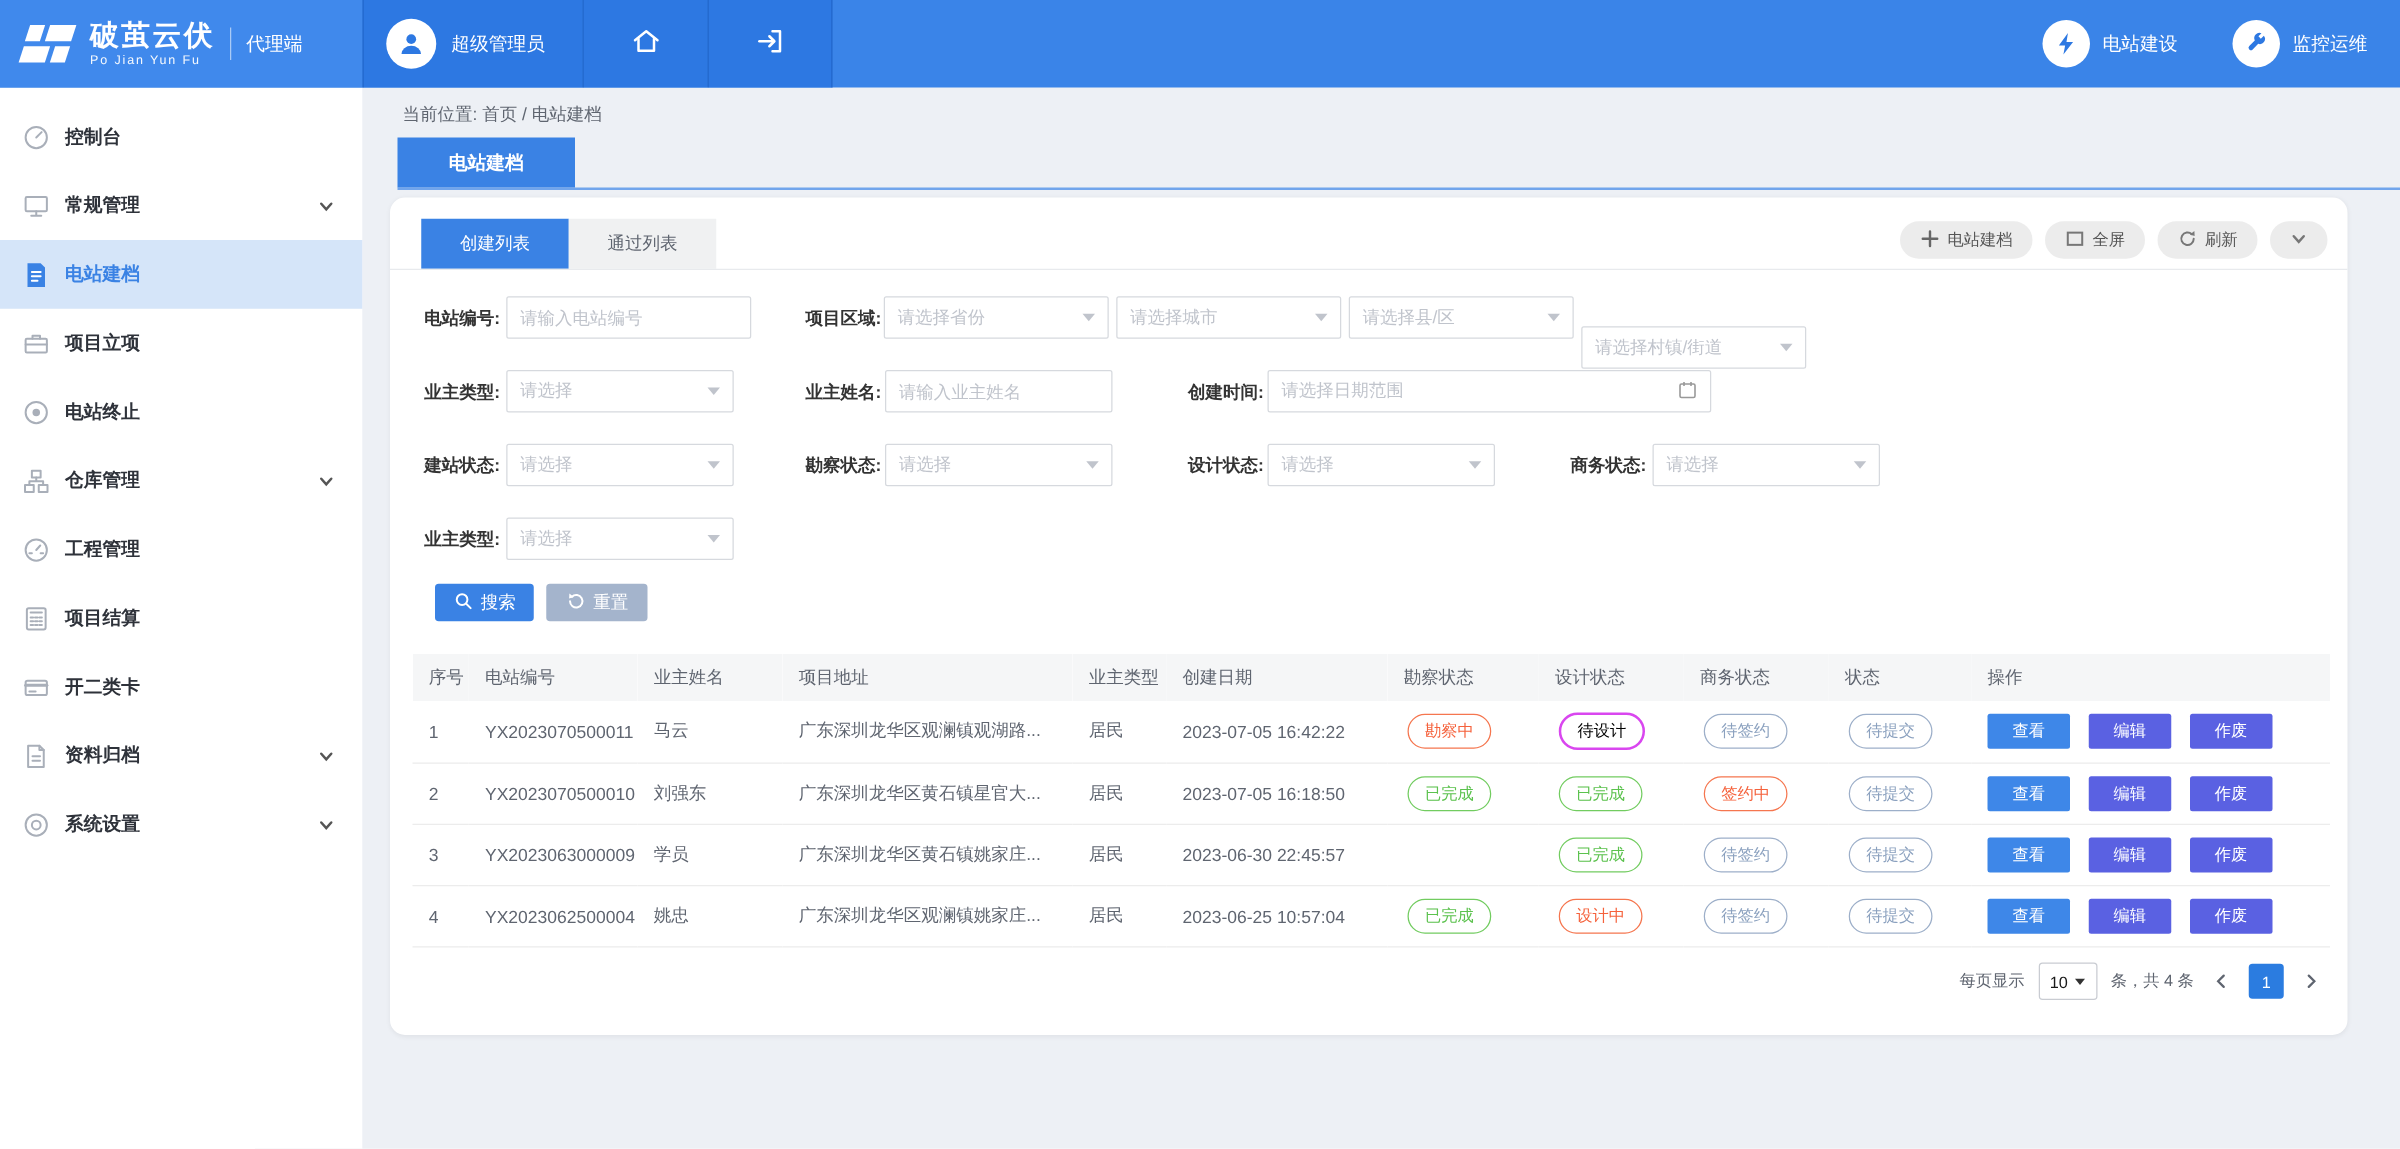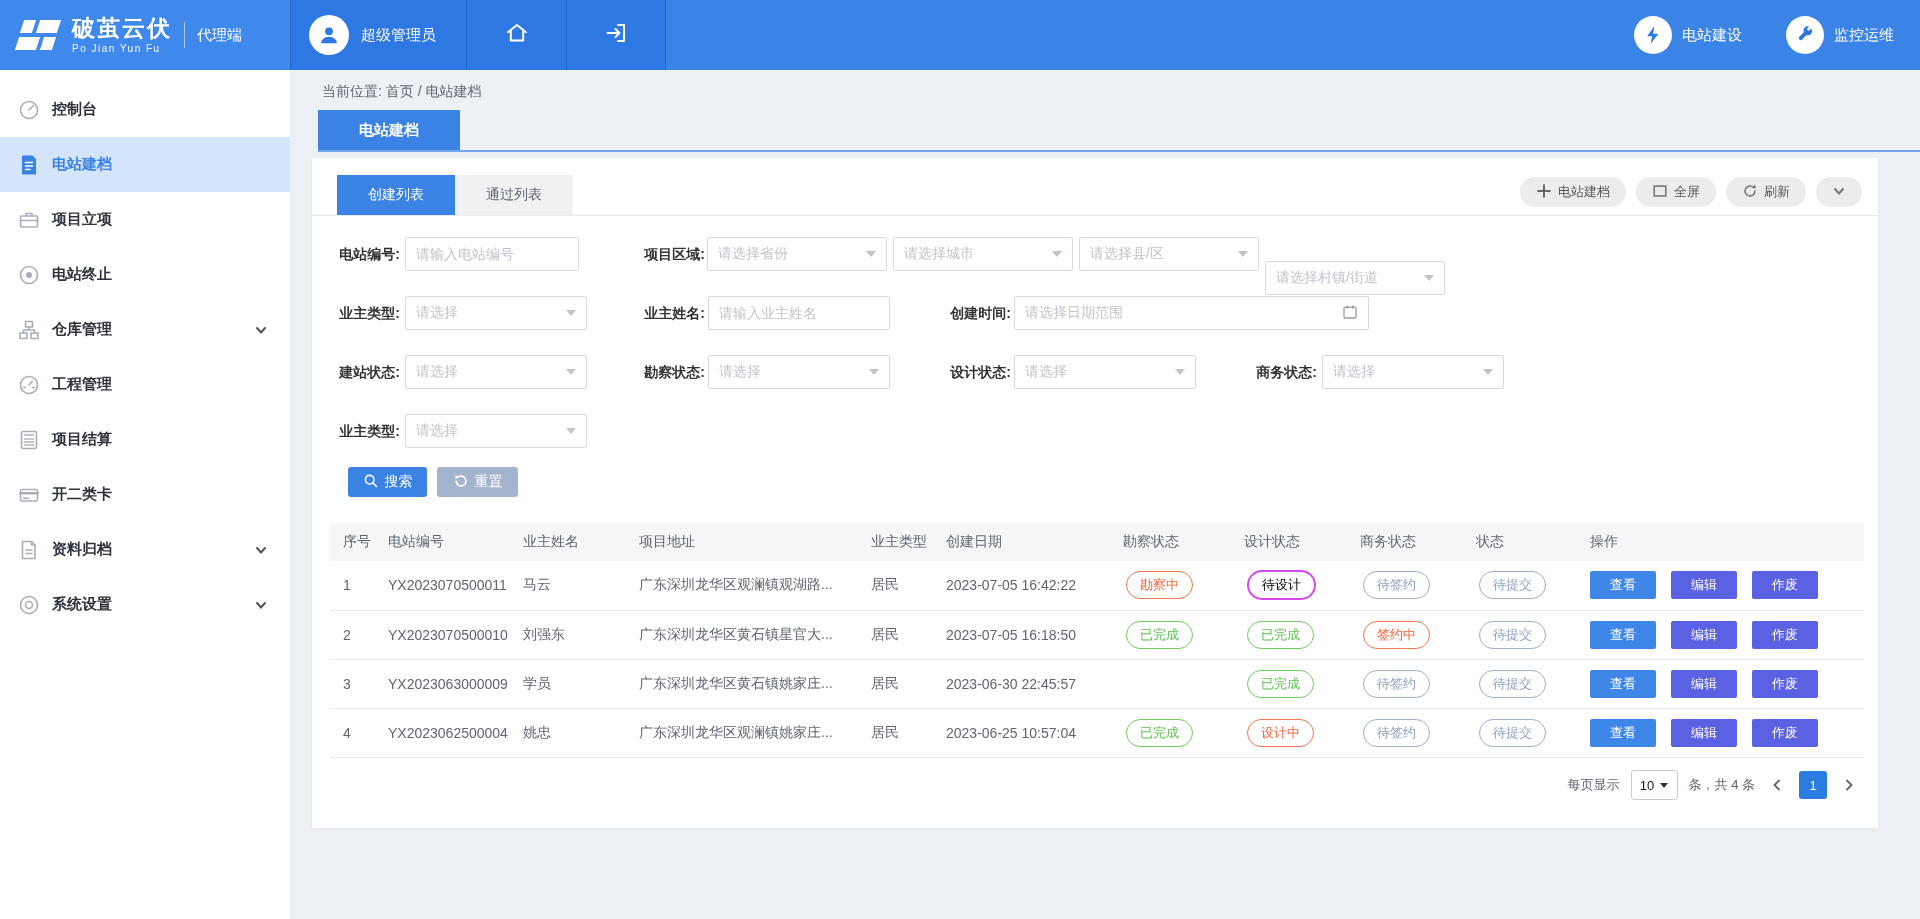--- a/index.html
+++ b/index.html
@@ -34,21 +34,21 @@
   .slabel{margin-left:52px;font-size:15px;font-weight:bold;color:#2e323a;}
   .side-chev{position:absolute;right:22px;width:14px;height:14px;}
   .side-item.active{background:#d5e5f9;}
   .side-item.active .slabel{color:#3a82e4;}
   .s-stroke{stroke:#a9afb9;fill:none;stroke-width:1.6;stroke-linecap:round;stroke-linejoin:round;}
   
   .content{position:absolute;left:290px;top:70px;right:0;bottom:0;background:#edf0f5;}
   .breadcrumb{position:absolute;left:32px;top:13px;font-size:14px;color:#5f6570;}
   .tab-strip{position:absolute;left:28px;right:0;top:40px;height:40px;border-bottom:2px solid #71a5ec;}
   .page-tab{width:142px;height:40px;background:#3a82e4;color:#fff;font-size:15px;font-weight:bold;display:flex;align-items:center;justify-content:center;cursor:pointer;}
-  .card{position:absolute;left:22px;right:42px;top:88px;height:670px;background:#fff;border-radius:0;box-shadow:0 1px 4px rgba(0,0,0,.06);}
+  .card{position:absolute;left:22px;right:42px;top:88px;height:670px;background:#fff;border-radius:12px;box-shadow:0 1px 4px rgba(0,0,0,.06);}
   .card-tabs{position:absolute;left:25px;top:17px;display:flex;}
   .ctab{width:118px;height:40px;display:flex;align-items:center;justify-content:center;font-size:14px;cursor:pointer;}
   .ctab.active{background:#3a82e4;color:#fff;}
   .ctab.inactive{background:#f0f1f2;color:#5f6570;}
   .card-divider{position:absolute;left:0;right:0;top:57px;border-bottom:1px solid #e8eaed;}
   .card-toolbar{position:absolute;right:16px;top:19px;display:flex;gap:10px;}
   .pill{height:30px;border-radius:15px;background:#ececec;color:#555;font-size:13px;display:flex;align-items:center;gap:6px;padding:0 16px;cursor:pointer;white-space:nowrap;}
   .pill-sm{width:46px;padding:0;justify-content:center;}
   
   .f-label{position:absolute;width:78px;text-align:right;font-size:14px;font-weight:bold;color:#333;line-height:34px;white-space:nowrap;}
@@ -150,20 +150,32 @@
   <aside class="sidebar">
     <div class="side-item">
       <span class="sicon">
           <svg width="22" height="22" viewBox="0 0 22 22" class="s-stroke">
             <circle cx="11" cy="11" r="8.5"></circle>
             <path d="M11 11l4.3-4.3"></path>
           </svg>
         </span>
       <span class="slabel">控制台</span>
     </div>
+    <div class="side-item">
+      <span class="sicon">
+          <svg width="22" height="22" viewBox="0 0 22 22" class="s-stroke">
+            <rect x="2.5" y="3.5" width="17" height="11.5" rx="1"></rect>
+            <path d="M11 15v3.5M7 18.5h8"></path>
+          </svg>
+        </span>
+      <span class="slabel">常规管理</span>
+      <span class="side-chev"><svg width="14" height="14" viewBox="0 0 14 14" fill="none" stroke="#555" stroke-width="2" stroke-linecap="round">
+            <polyline points="3,5 7,9.5 11,5"></polyline>
+          </svg></span>
+    </div>
     <div class="side-item active">
       <span class="sicon">
           <svg width="22" height="22" viewBox="0 0 22 22">
             <path d="M4 1.5h10.5L18 5v15.5H4z" fill="#3a82e4"></path>
             <path d="M7.5 8.5h7M7.5 12h7M7.5 15.5h4.5" stroke="#fff" stroke-width="1.6" stroke-linecap="round"></path>
           </svg>
         </span>
       <span class="slabel">电站建档</span>
     </div>
     <div class="side-item">
@@ -291,21 +303,21 @@
         </div>
         <div class="pill pill-sm">
           <span><svg width="14" height="14" viewBox="0 0 14 14" fill="none" stroke="#777" stroke-width="2" stroke-linecap="round">
                 <polyline points="3,5 7,9.5 11,5"></polyline>
               </svg></span>
         </div>
       </div>
       <div class="card-divider"></div>
 
       <div class="f-label" style="left:10px;top:79px;">电站编号:</div>
-      <div class="f-ctrl f-input" style="left:93px;top:79px;width:174px;">
+      <div class="f-ctrl f-input" style="left:93px;top:79px;width:196px;">
         <input type="text" placeholder="请输入电站编号" style="">
       </div>
       <div class="f-label" style="left:315px;top:79px;">项目区域:</div>
       <div class="f-ctrl" style="left:395px;top:79px;width:180px;">
           <span class="ph">请选择省份</span>
           <span class="caret"></span>
         </div>
       <div class="f-ctrl" style="left:581px;top:79px;width:180px;">
           <span class="ph">请选择城市</span>
           <span class="caret"></span>

